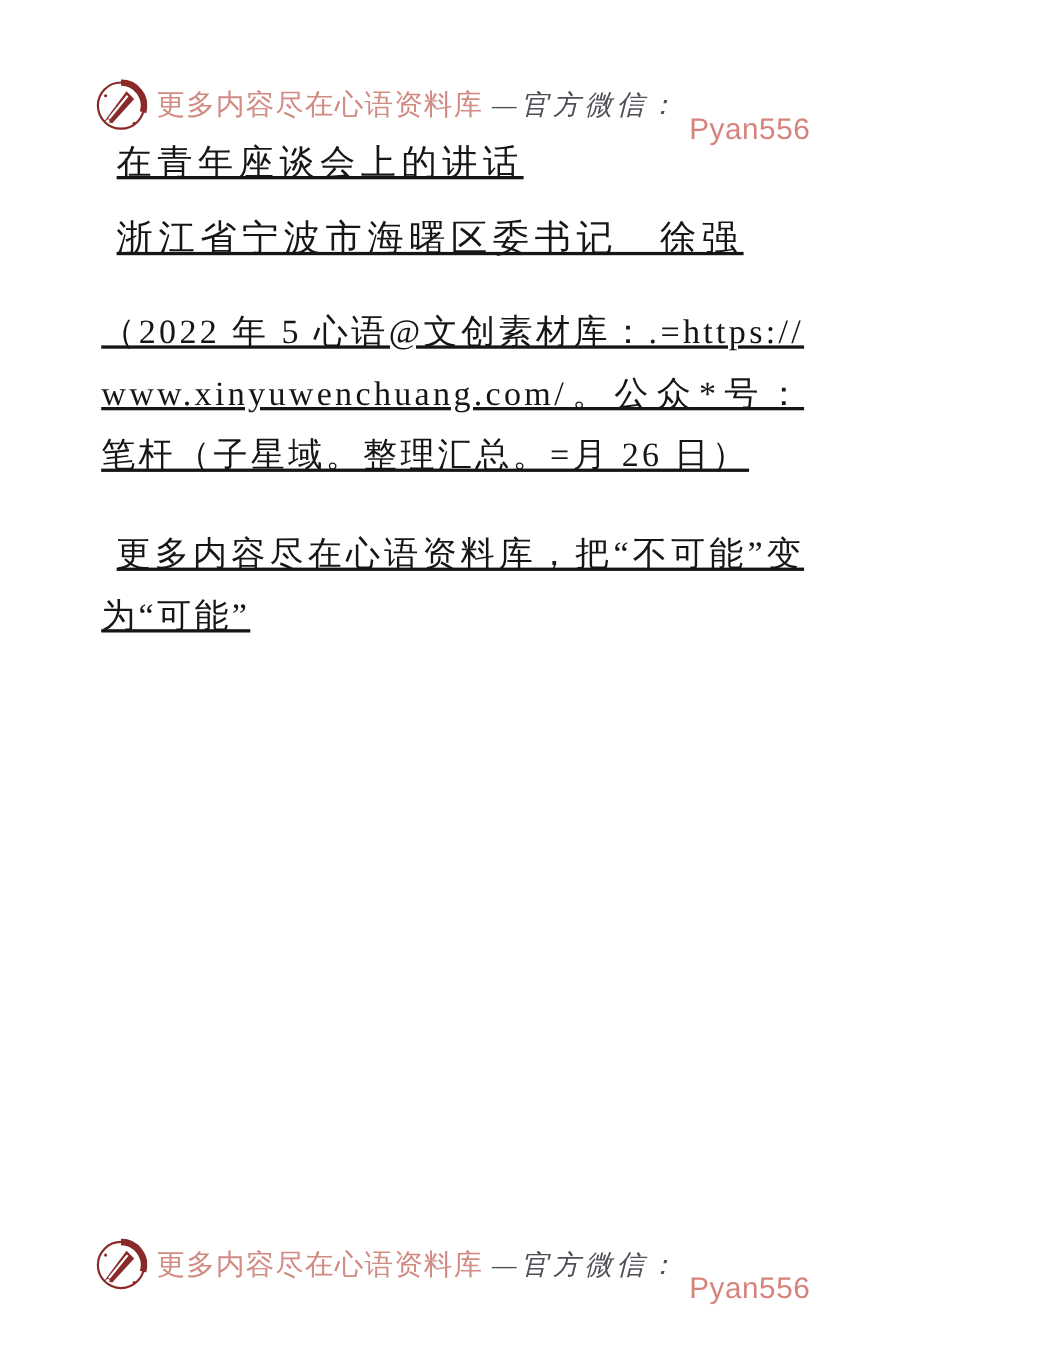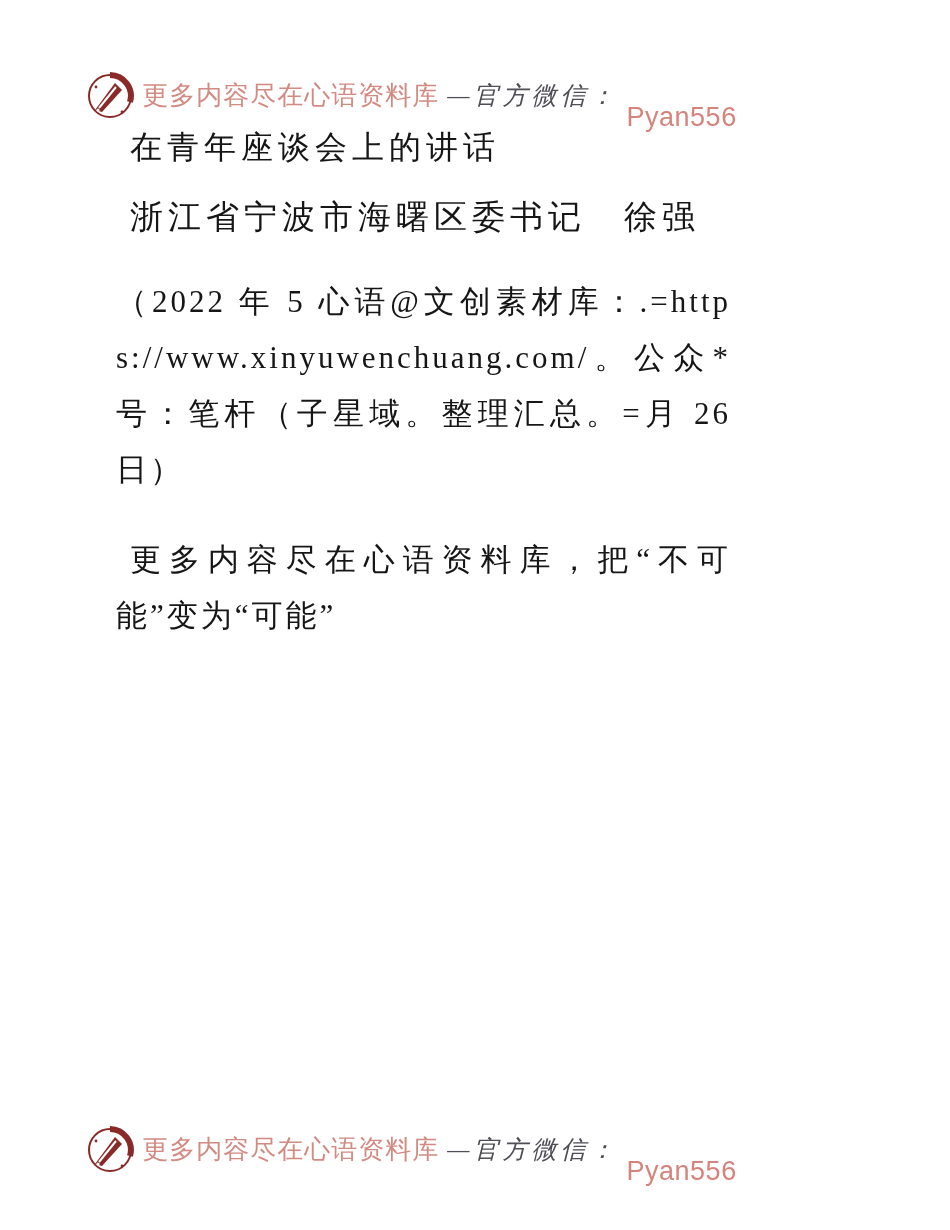--- a/index.html
+++ b/index.html
@@ -8,20 +8,21 @@
     background: #ffffff;
   }
   .page {
     position: relative;
     width: 823px;
     height: 1230px;
     background: #ffffff;
     overflow: hidden;
     font-family: "Liberation Serif", "DejaVu Serif", serif;
     color: #161616;
+    text-decoration: underline;
   }
   
   .watermark {
     position: absolute;
     left: 0;
     right: 0;
     display: flex;
     align-items: center;
     justify-content: center;
     gap: 8px;
@@ -48,21 +49,21 @@
   }
   .wm-id {
     color: #d6837c;
     font-family: "Liberation Sans", sans-serif;
     font-size: 27px;
     letter-spacing: 0.5px;
     margin-top: 44px;
   }
   
   .doc {
-    padding: 126px 92px 0 116px;
+    padding: 126px 92px 0 92px;
   }
   .doc-title {
     font-size: 32px;
     font-weight: normal;
     margin: 0;
     text-indent: 14px;
     letter-spacing: 5px;
     line-height: 1.35;
   }
   .doc-byline {

